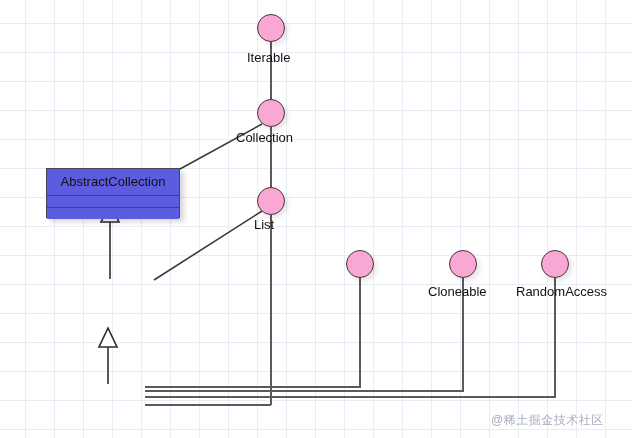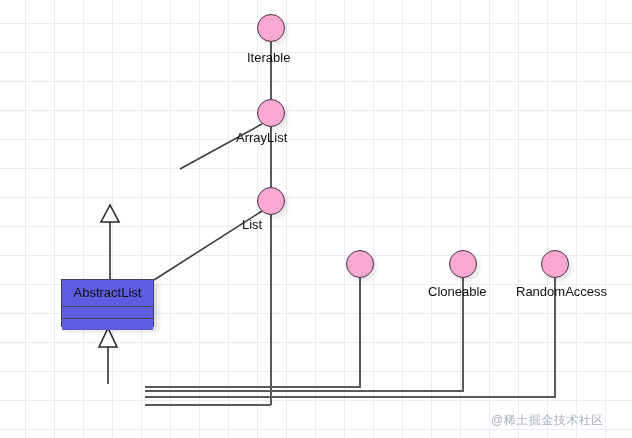--- a/index.html
+++ b/index.html
@@ -119,36 +119,36 @@
     <g>
       <line x1="108" y1="384" x2="108" y2="347" stroke="#5a5a5a" stroke-width="2"></line>
       <polygon points="108,328 99,347 117,347" fill="#ffffff" stroke="#2b2b2b" stroke-width="1.6"></polygon>
     </g>
   </svg>
 
   <div class="lolli" style="left:257px; top:14px;"></div>
   <div class="lolli-label" style="left:247px; top:51px;">Iterable</div>
 
   <div class="lolli" style="left:257px; top:99px;"></div>
-  <div class="lolli-label" style="left:236px; top:131px;">ArrayList</div>
+  <div class="lolli-label" style="left:236px; top:131px;">Collection</div>
 
   <div class="lolli" style="left:257px; top:187px;"></div>
-  <div class="lolli-label" style="left:242px; top:218px;">List</div>
+  <div class="lolli-label" style="left:254px; top:218px;">List</div>
 
   <div class="lolli" style="left:346px; top:250px;"></div>
 
   <div class="lolli" style="left:449px; top:250px;"></div>
   <div class="lolli-label" style="left:428px; top:285px;">Cloneable</div>
 
   <div class="lolli" style="left:541px; top:250px;"></div>
   <div class="lolli-label" style="left:516px; top:285px;">RandomAccess</div>
 
-
-  <div class="uml-class" style="left:61px; top:279px; width:93px; height:48px;">
-    <div class="uml-title">AbstractList</div>
+  <div class="uml-class" style="left:46px; top:168px; width:134px; height:50px;">
+    <div class="uml-title">AbstractCollection</div>
     <div class="uml-attrs"></div>
     <div class="uml-methods"></div>
   </div>
+
 
 
   <div class="watermark" style="left:482px; top:412px;margin-left:9px;">@稀土掘金技术社区</div>
 
 </div>
 
 </body></html>

